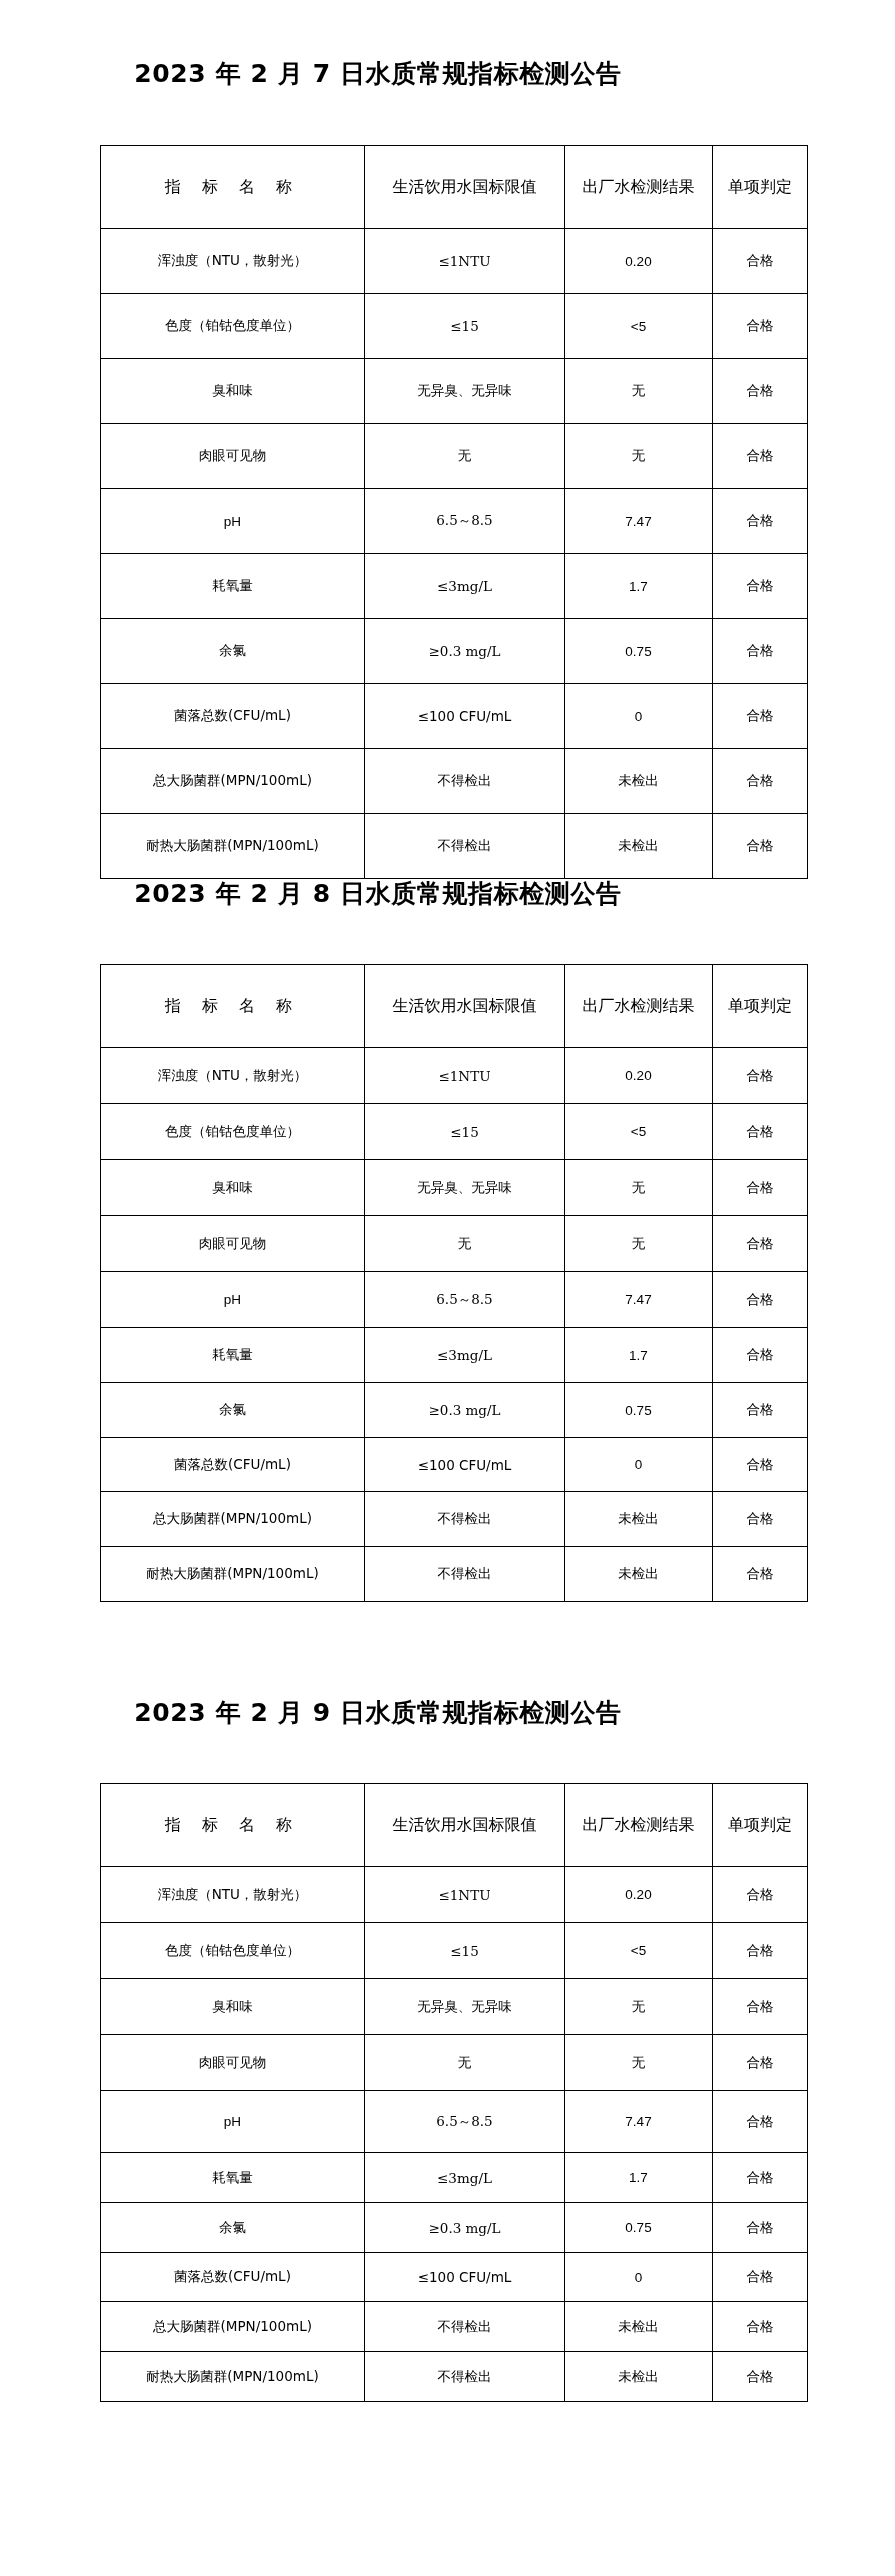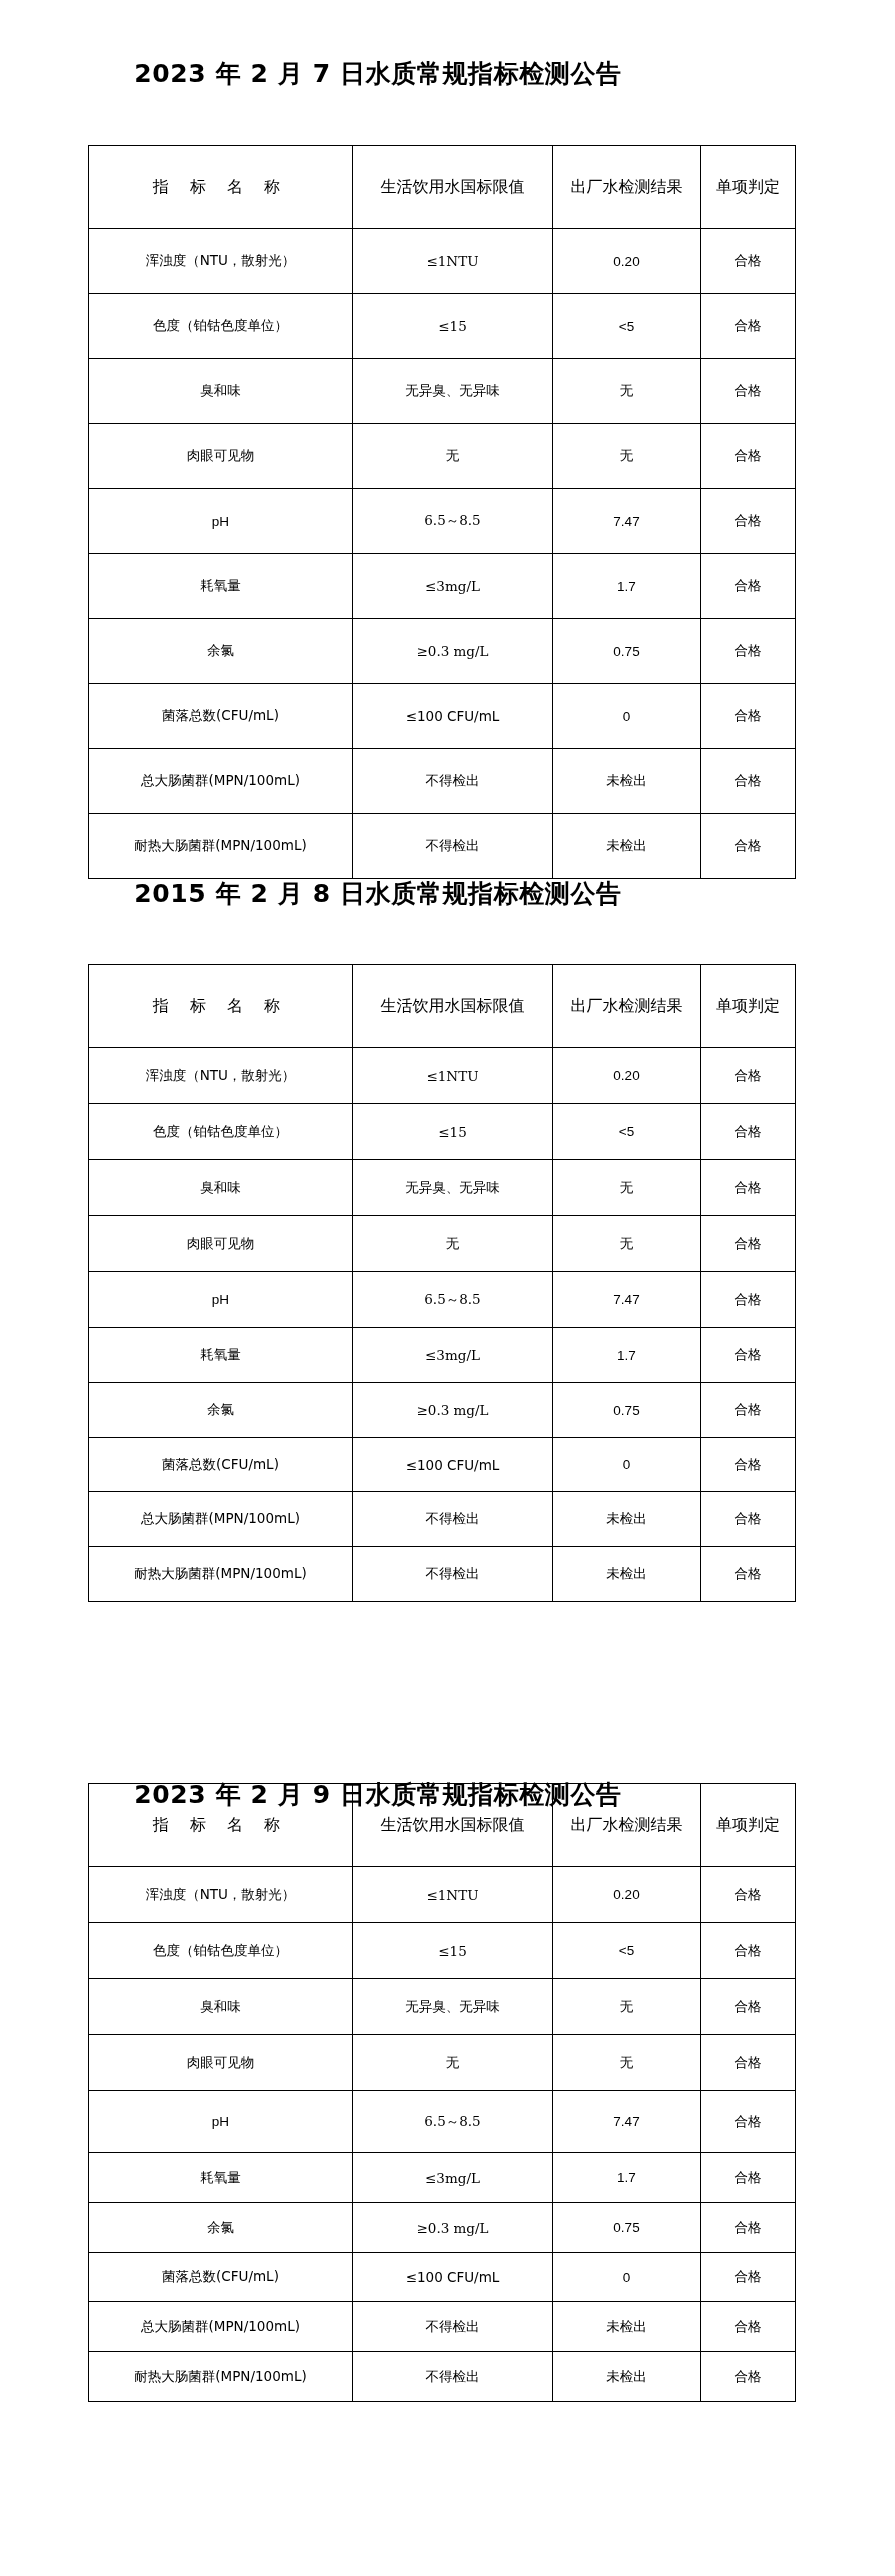--- a/index.html
+++ b/index.html
@@ -6,21 +6,21 @@
   body {
     width: 896px; height: 2576px; position: relative; overflow: hidden;
     font-family: "DejaVu Sans", "Liberation Sans", sans-serif; color: #000;
   }
   .title {
     position: absolute; left: 0; width: 756px; text-align: center;
     font-family: "DejaVu Sans", sans-serif; font-weight: bold;
     font-size: 25px; line-height: 29px; letter-spacing: 0.6px;
   }
   table.report {
-    position: absolute; left: 88px; width: 707px;
+    position: absolute; left: 100px; width: 707px;
     border-collapse: collapse; table-layout: fixed;
   }
   table.report td, table.report th {
     border-left: 0.6px solid #000; border-right: 0.6px solid #000;
     border-top: 1.1px solid #000; border-bottom: 1.1px solid #000;
     text-align: center; vertical-align: middle; padding: 0;
     font-size: 13.5px; font-weight: normal;
   }
   table.report th { font-size: 16px; }
   col.c1 { width: 264px; } col.c2 { width: 200px; } col.c3 { width: 148px; } col.c4 { width: 95px; }
@@ -104,21 +104,21 @@
   </tr>
   <tr style="height:65px;">
     <td class="name-bold">耐热大肠菌群(MPN/100mL)</td>
     <td>不得检出</td>
     <td>未检出</td>
     <td>合格</td>
   </tr>
 </tbody>
   </table>
 
-<div class="title" style="top:879px;">2015 年 2 月 8 日水质常规指标检测公告</div>
+<div class="title" style="top:879px;">2023 年 2 月 8 日水质常规指标检测公告</div>
 <table class="report" style="top:964px;">
   <colgroup>
       <col class="c1">
       <col class="c2">
       <col class="c3">
       <col class="c4">
     </colgroup>
   <tbody>
       <tr style="height:83px;">
     <th class="spaced">指 标 名 称</th>
@@ -182,21 +182,21 @@
   </tr>
   <tr style="height:55px;">
     <td class="name-bold">耐热大肠菌群(MPN/100mL)</td>
     <td>不得检出</td>
     <td>未检出</td>
     <td>合格</td>
   </tr>
 </tbody>
   </table>
 
-<div class="title" style="top:1780px;">2023 年 2 月 9 日水质常规指标检测公告</div>
+<div class="title" style="top:1698px;">2023 年 2 月 9 日水质常规指标检测公告</div>
 <table class="report" style="top:1783px;">
   <colgroup>
       <col class="c1">
       <col class="c2">
       <col class="c3">
       <col class="c4">
     </colgroup>
   <tbody>
       <tr style="height:83px;">
     <th class="spaced">指 标 名 称</th>

